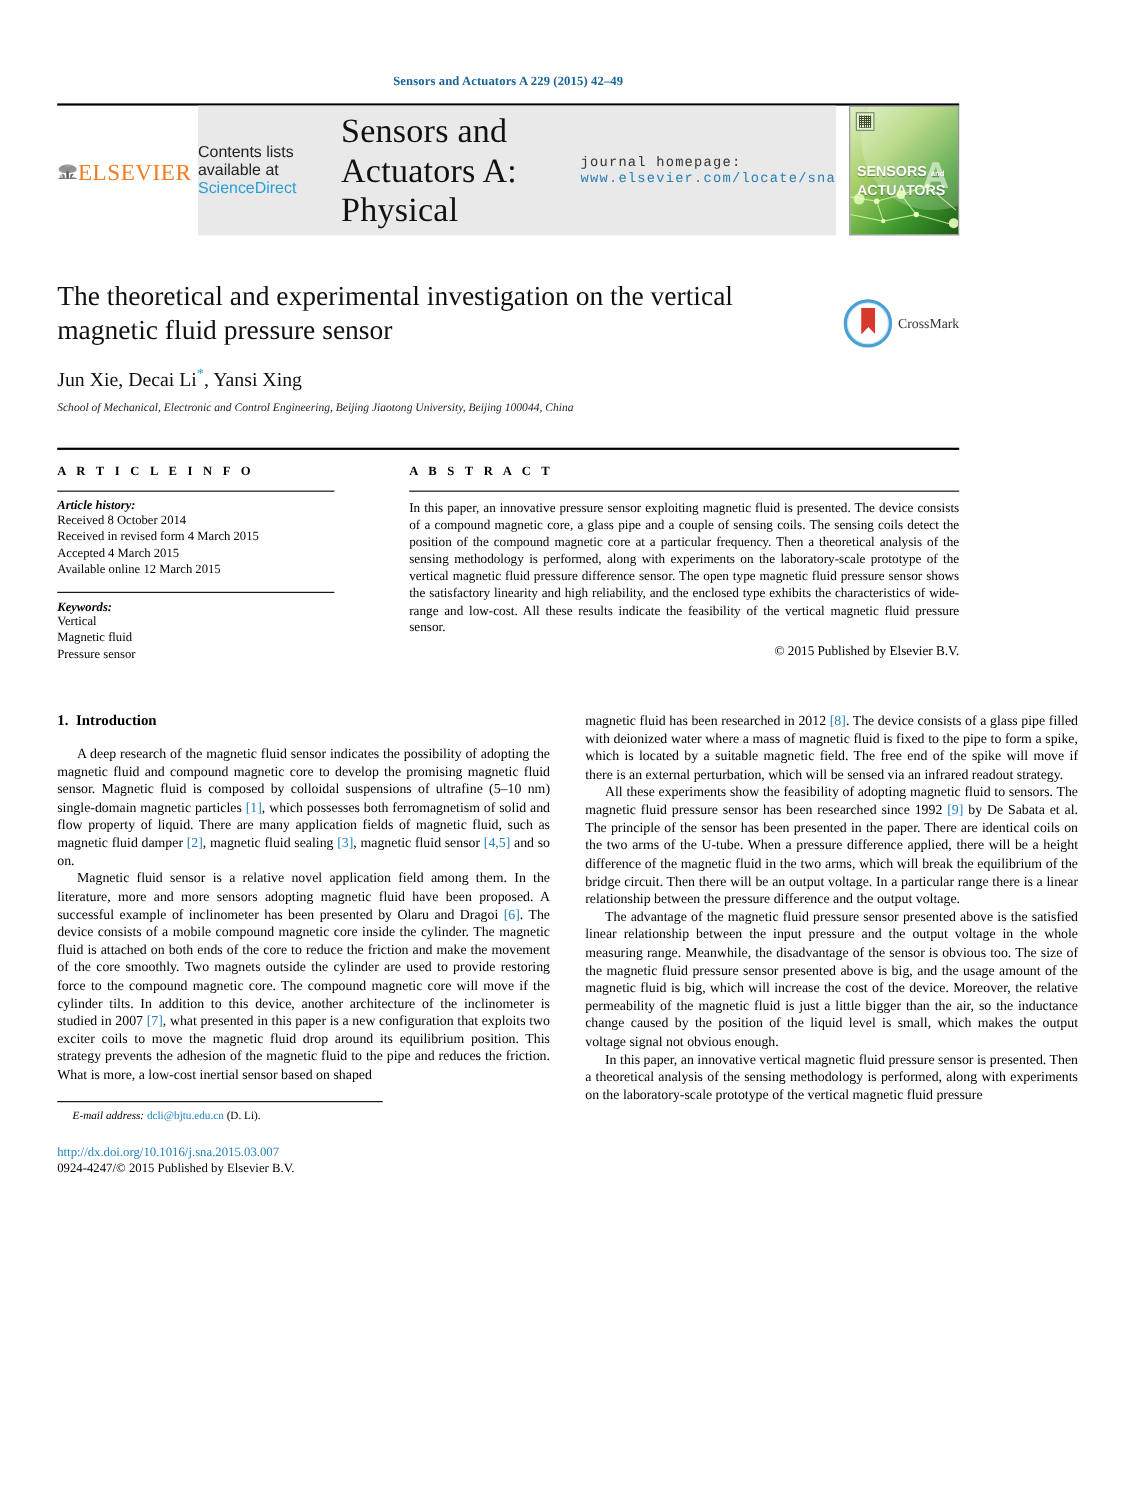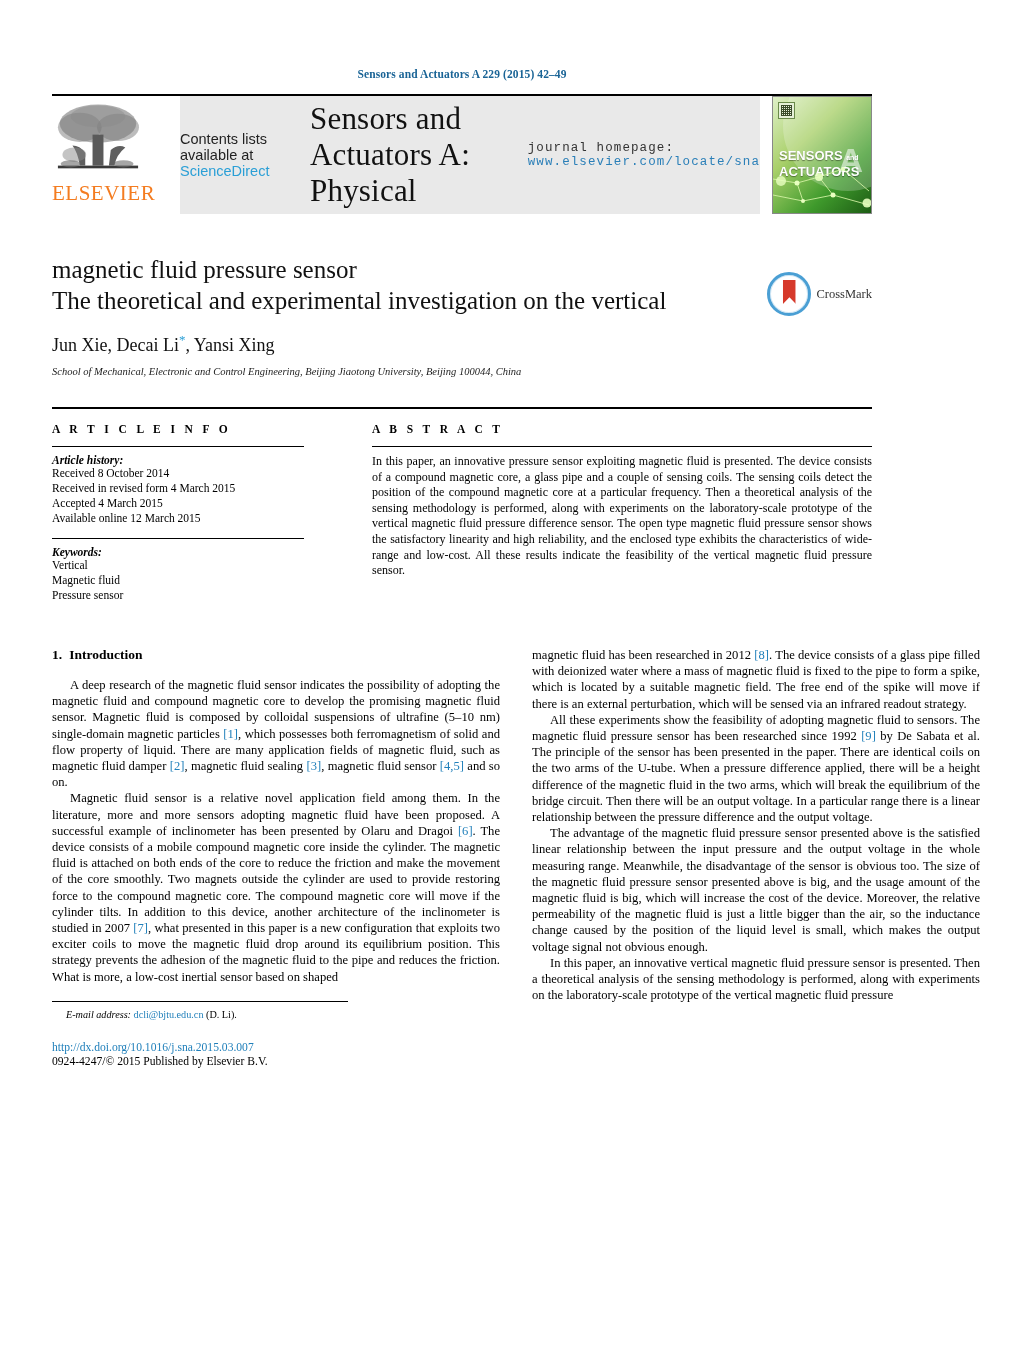--- a/index.html
+++ b/index.html
@@ -36,22 +36,22 @@
     border-top: 2.2px solid #000;
     display: flex;
     align-items: stretch;
     height: 118px;
     position: relative;
   }
   .elsevier-block {
     width: 122px;
     flex: 0 0 122px;
     display: flex;
-    flex-direction: column;
-    align-items: flex-start;
+    flex-direction: row;
+    align-items: center;
     justify-content: flex-start;
     padding-top: 4px;
   }
   .elsevier-tree {
     width: 92px;
     height: 82px;
   }
   .elsevier-word {
     color: #f47c20;
     font-family: "Liberation Serif", serif;
@@ -389,22 +389,22 @@
             <circle cx="30" cy="40" r="2"></circle>
             <circle cx="94" cy="42" r="4.5" opacity=".9"></circle>
           </g>
         </svg>
       </div>
     </div>
   </div>
 
   <div class="title-wrap">
     <h1 class="paper-title">
+      <span style="display: block;">The theoretical and experimental investigation on the vertical</span>
       <span style="display: block;">magnetic fluid pressure sensor</span>
-      <span style="display: block;">The theoretical and experimental investigation on the vertical</span>
     </h1>
     <div class="authors"><span>Jun Xie, Decai Li</span><sup>*</sup><span>, Yansi Xing</span></div>
     <div class="affiliation">School of Mechanical, Electronic and Control Engineering, Beijing Jiaotong University, Beijing 100044, China</div>
 
     <div class="crossmark">
       <div class="crossmark-mark"></div>
       <div class="crossmark-label">CrossMark</div>
     </div>
   </div>
 
@@ -422,20 +422,21 @@
       <p class="info-label">Keywords:</p>
       <p class="info-line">Vertical</p>
       <p class="info-line">Magnetic fluid</p>
       <p class="info-line">Pressure sensor</p>
     </div>
 
     <div class="col-abstract">
       <div class="sec-head">A B S T R A C T</div>
       <div class="rule"></div>
       <p class="abstract-body">In this paper, an innovative pressure sensor exploiting magnetic fluid is presented. The device consists of a compound magnetic core, a glass pipe and a couple of sensing coils. The sensing coils detect the position of the compound magnetic core at a particular frequency. Then a theoretical analysis of the sensing methodology is performed, along with experiments on the laboratory-scale prototype of the vertical magnetic fluid pressure difference sensor. The open type magnetic fluid pressure sensor shows the satisfactory linearity and high reliability, and the enclosed type exhibits the characteristics of wide-range and low-cost. All these results indicate the feasibility of the vertical magnetic fluid pressure sensor.</p>
+      <div class="copyright">© 2015 Published by Elsevier B.V.</div>
     </div>
   </div>
 
   <div class="body-cols">
     <div class="bcol">
       <div class="h1">
         <span class="num">1.</span><span>Introduction</span>
       </div>
       <div id="left-paras">
           <p class="para"><span>A deep research of the magnetic fluid sensor indicates the possibility of adopting the magnetic fluid and compound magnetic core to develop the promising magnetic fluid sensor. Magnetic fluid is composed by colloidal suspensions of ultrafine (5–10 nm) single-domain magnetic particles </span><span class="ref">[1]</span><span>, which possesses both ferromagnetism of solid and flow property of liquid. There are many application fields of magnetic fluid, such as magnetic fluid damper </span><span class="ref">[2]</span><span>, magnetic fluid sealing </span><span class="ref">[3]</span><span>, magnetic fluid sensor </span><span class="ref">[4,5]</span><span> and so on.</span></p>

